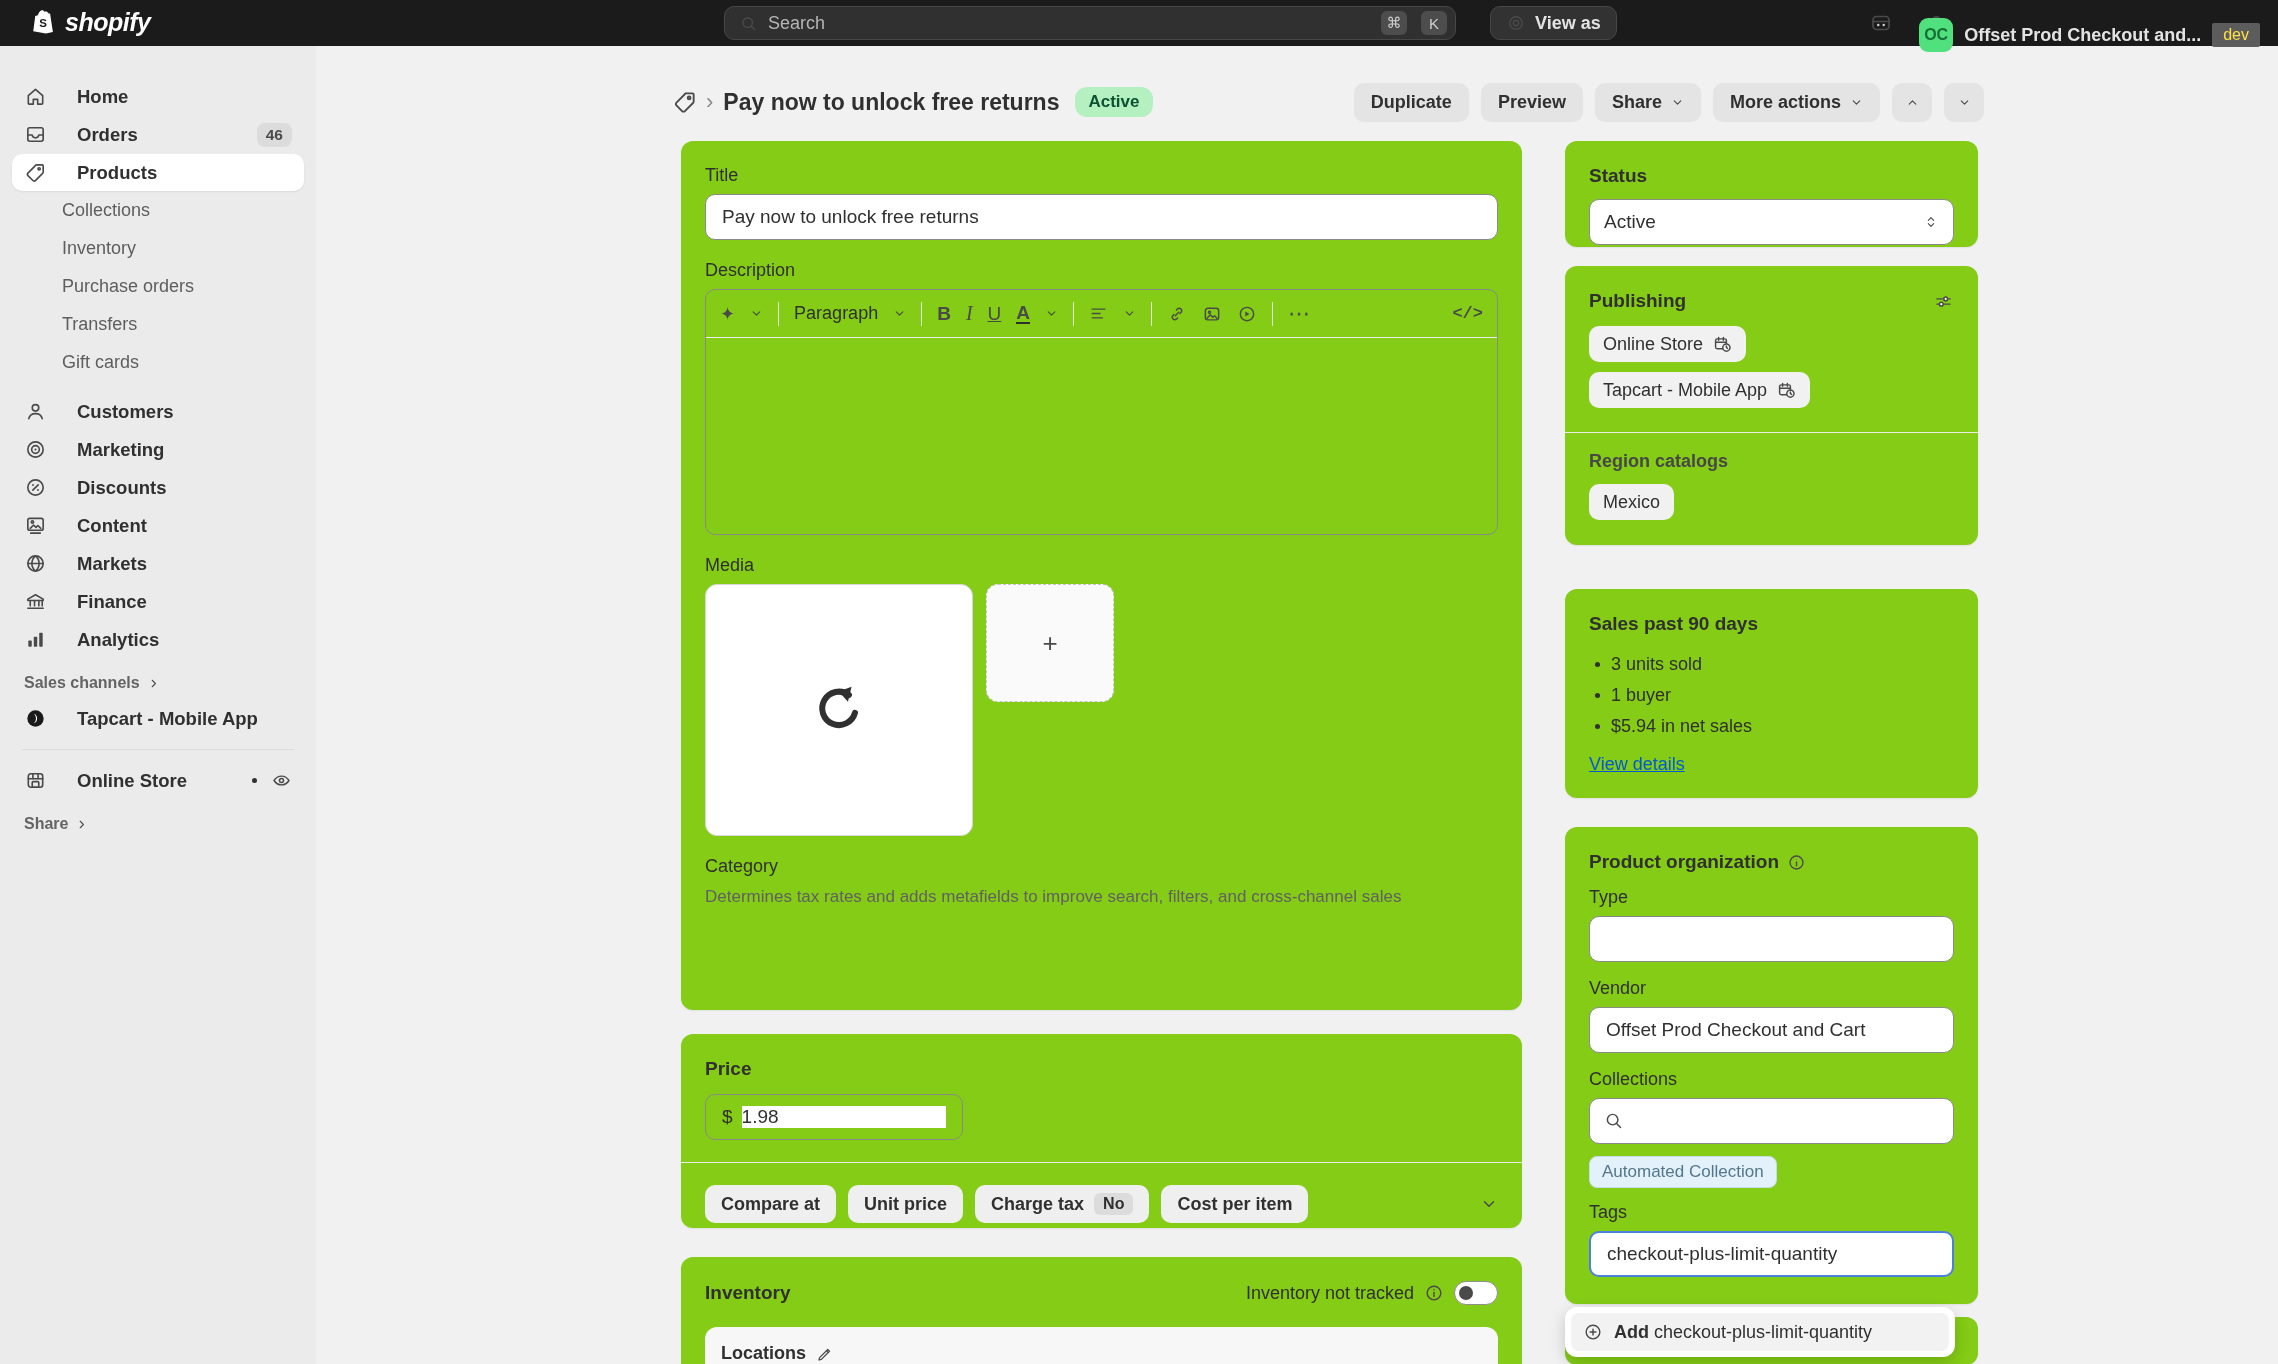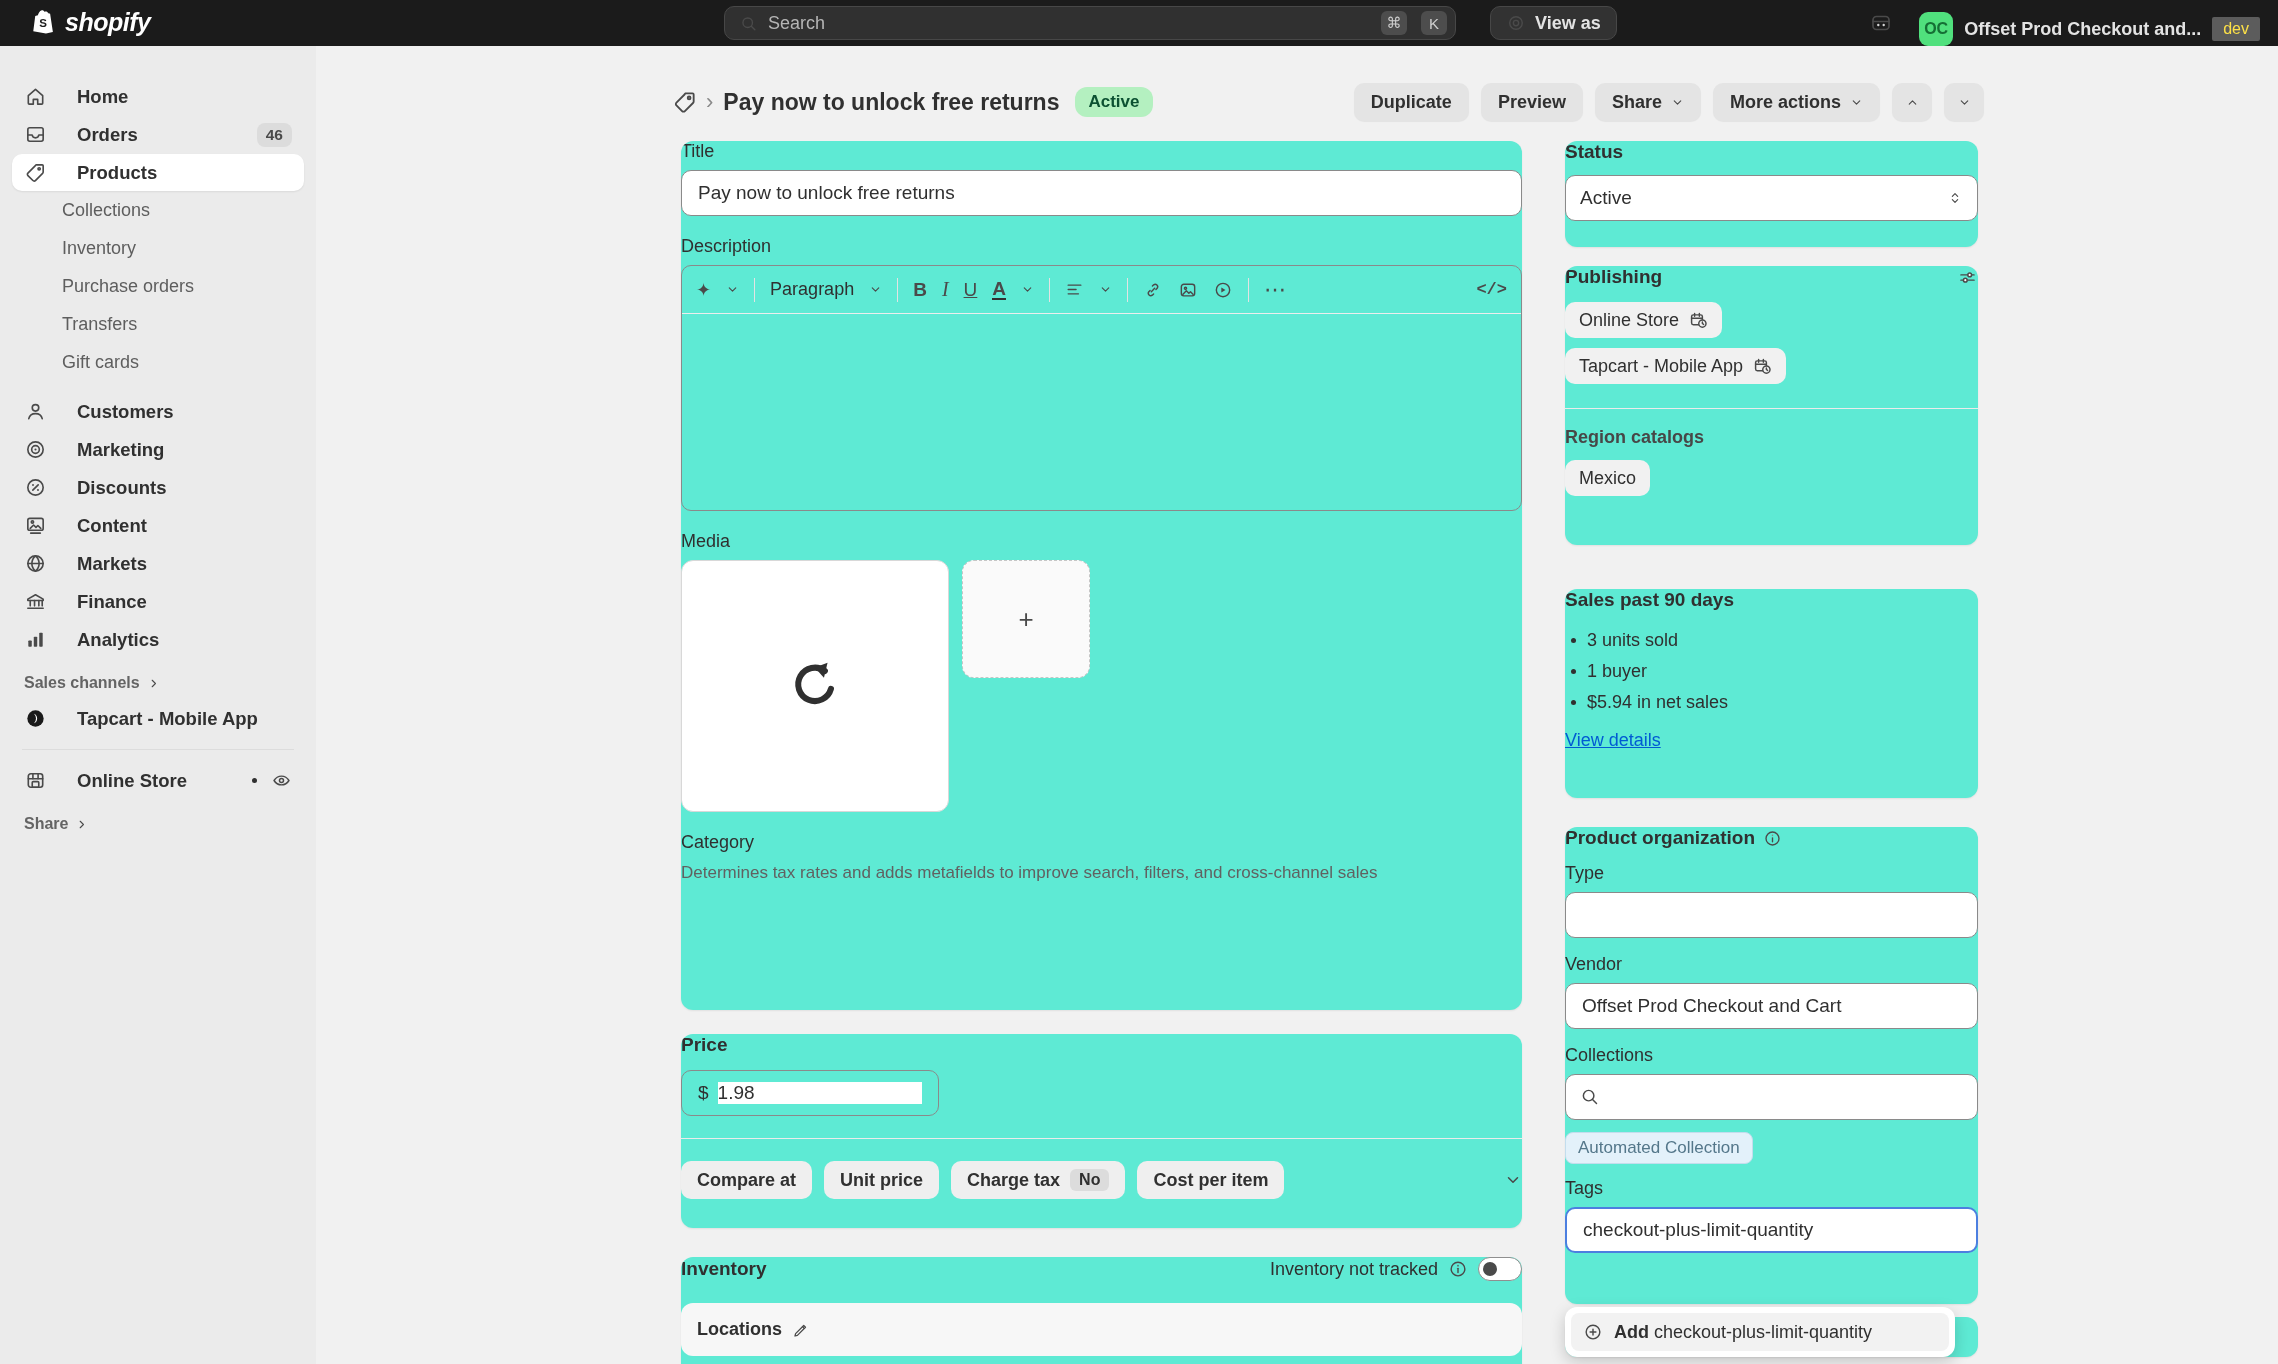--- a/index.html
+++ b/index.html
@@ -10,21 +10,21 @@
 
   
   .topbar { position:absolute; left:0; top:0; width:2278px; height:46px; background:#1b1b1b; }
   .logo { position:absolute; left:30px; top:7px; display:flex; align-items:center; gap:7px; }
   .logo-word { color:#fff; font-size:25px; font-weight:800; font-style:italic; letter-spacing:-0.5px; }
   .searchbar { position:absolute; left:724px; top:6px; width:732px; height:34px; background:#303030; border:1px solid #474747; border-radius:10px; display:flex; align-items:center; padding:0 8px 0 14px; gap:10px; }
   .searchbar .ph { color:#b5b5b5; font-size:18px; flex:1; }
   .kbd { background:#4d4d4d; color:#cfcfcf; border-radius:6px; width:26px; height:24px; display:flex; align-items:center; justify-content:center; font-size:15px; margin-left:4px; }
   .viewas { position:absolute; left:1490px; top:6px; height:34px; background:#323232; border:1px solid #474747; border-radius:10px; display:flex; align-items:center; gap:9px; padding:0 15px; color:#e3e3e3; font-size:18px; font-weight:600; }
   .tb-icons { position:absolute; right:330px; top:11px; display:flex; gap:32px; }
-  .account { position:absolute; right:18px; top:12px; display:flex; align-items:center; gap:11px; }
+  .account { position:absolute; right:18px; top:18px; display:flex; align-items:center; gap:11px; }
   .avatar { width:34px; height:34px; border-radius:9px; background:#50e07d; color:#156f35; font-size:16px; font-weight:700; display:flex; align-items:center; justify-content:center; }
   .store-name { color:#e3e3e3; font-size:18px; font-weight:600; max-width:260px; white-space:nowrap; }
   .env-badge { background:#5c5c5c; color:#fde047; font-size:16px; border-radius:2px; padding:3px 11px; }
 
   
   .sidebar { position:absolute; left:0; top:46px; width:316px; height:1318px; background:#ebebeb; padding:32px 12px 0; }
   .sb-item { height:37px; border-radius:10px; display:flex; align-items:center; gap:30px; padding:0 12px; font-size:18.5px; font-weight:600; color:#303030; margin-bottom:1px; }
   .sb-item.active { background:#fff; font-weight:700; box-shadow:0 1px 2px rgba(0,0,0,.08); }
   .sb-sub { height:37px; display:flex; align-items:center; padding:0 12px 0 50px; font-size:18px; color:#5e5e5e; margin-bottom:1px; }
   .sb-badge { margin-left:auto; background:#dcdcdc; color:#4a4a4a; font-size:15.5px; font-weight:600; border-radius:8px; padding:3px 9px; }
@@ -39,21 +39,21 @@
   .crumb-chev { color:#8a8a8a; font-size:22px; margin:0 10px 0 8px; }
   .page-title { font-size:23px; font-weight:700; color:#303030; }
   .badge-green { margin-left:16px; background:#b4f0c0; color:#0c5132; font-size:17px; font-weight:600; border-radius:12px; padding:5px 13px; }
   .hdr-actions { margin-left:auto; display:flex; align-items:center; gap:12px; }
   .btn { background:#e4e4e4; border:none; border-radius:10px; height:38px; padding:0 17px; font-family:inherit; font-size:18px; font-weight:600; color:#303030; display:flex; align-items:center; gap:9px; box-shadow:0 1px 1px rgba(0,0,0,.06); }
   .btn.icon-only { width:40px; padding:0; justify-content:center; }
 
   
   .main-col { position:absolute; left:681px; top:141px; width:841px; }
   .right-col { position:absolute; left:1565px; top:141px; width:413px; }
-  .card { background:#5eead4; border-radius:12px; box-shadow:0 1px 2px rgba(0,0,0,.07); overflow:hidden; }
+  .card { background:#84cc16; border-radius:12px; box-shadow:0 1px 2px rgba(0,0,0,.07); padding:24px; overflow:hidden; }
   .label { font-size:18px; color:#303030; margin-bottom:8px; }
   .h-card { font-size:19px; font-weight:700; color:#303030; }
   .input { width:100%; height:46px; border:1px solid #8a8a8a; border-radius:10px; padding:0 16px; font-family:inherit; font-size:19px; color:#303030; background:#fff; }
   .selectbox { width:100%; height:46px; border:1px solid #8a8a8a; border-radius:10px; padding:0 14px; display:flex; align-items:center; justify-content:space-between; font-size:19px; color:#303030; background:#fff; }
   .helper { font-size:17px; color:#616161; margin-top:10px; }
 
   
   .editor { border:1px solid #8a8a8a; border-radius:10px; margin-bottom:20px; }
   .editor-toolbar { height:48px; display:flex; align-items:center; padding:0 14px; gap:15px; border-bottom:1px solid #ededed; color:#4a4a4a; }
   .tb-sep { width:1px; height:24px; background:#e3e3e3; }

